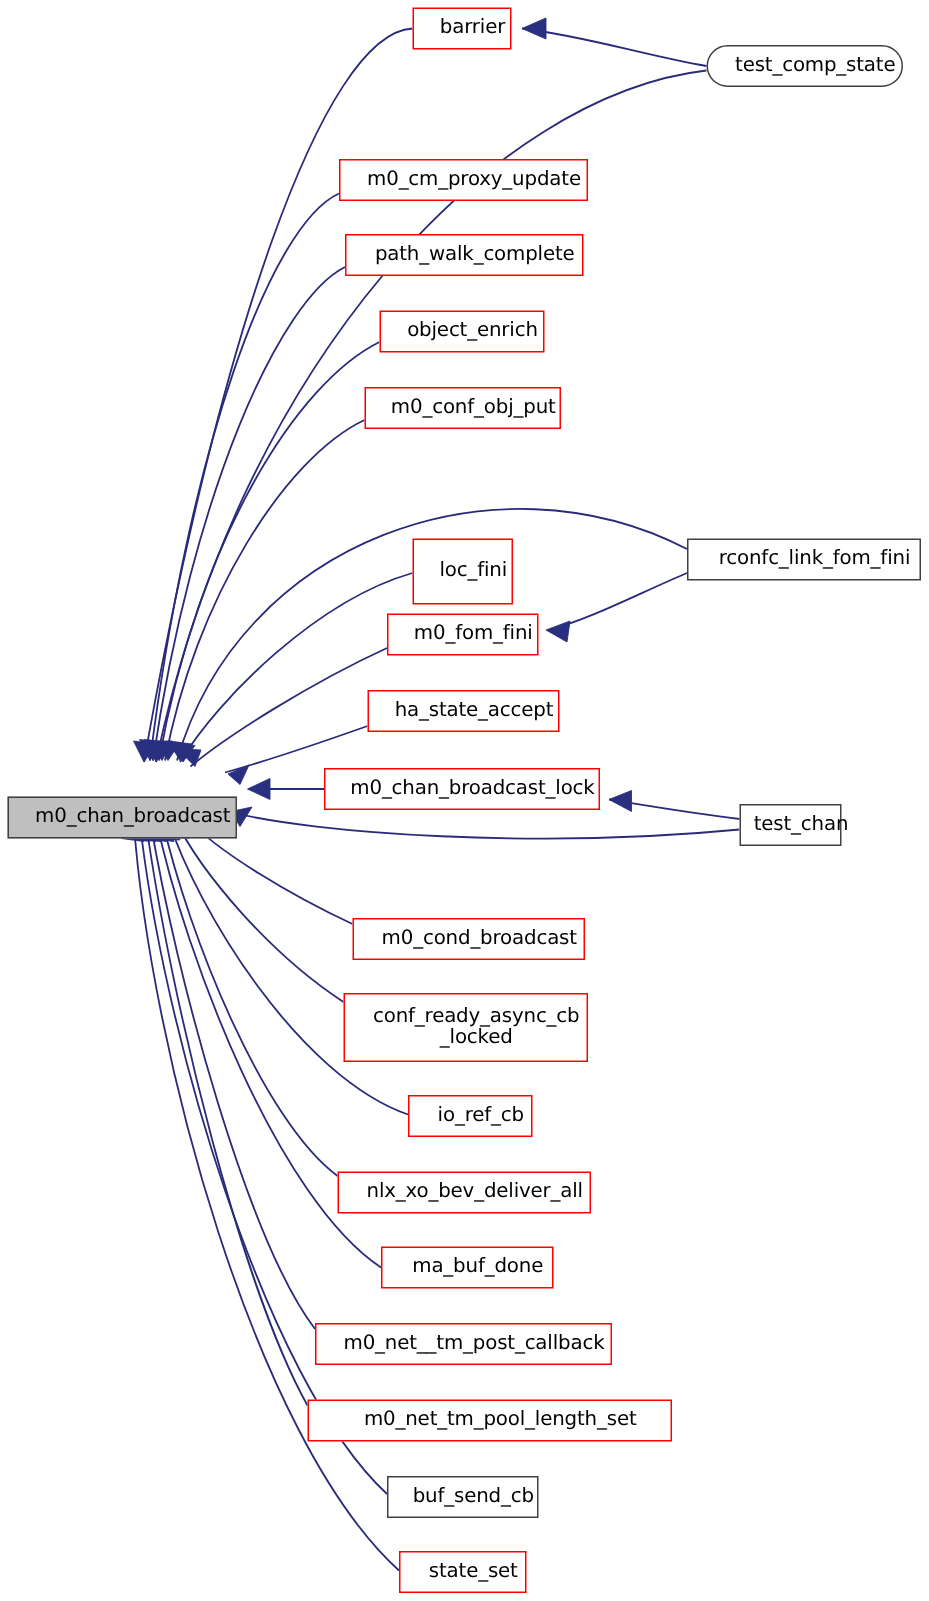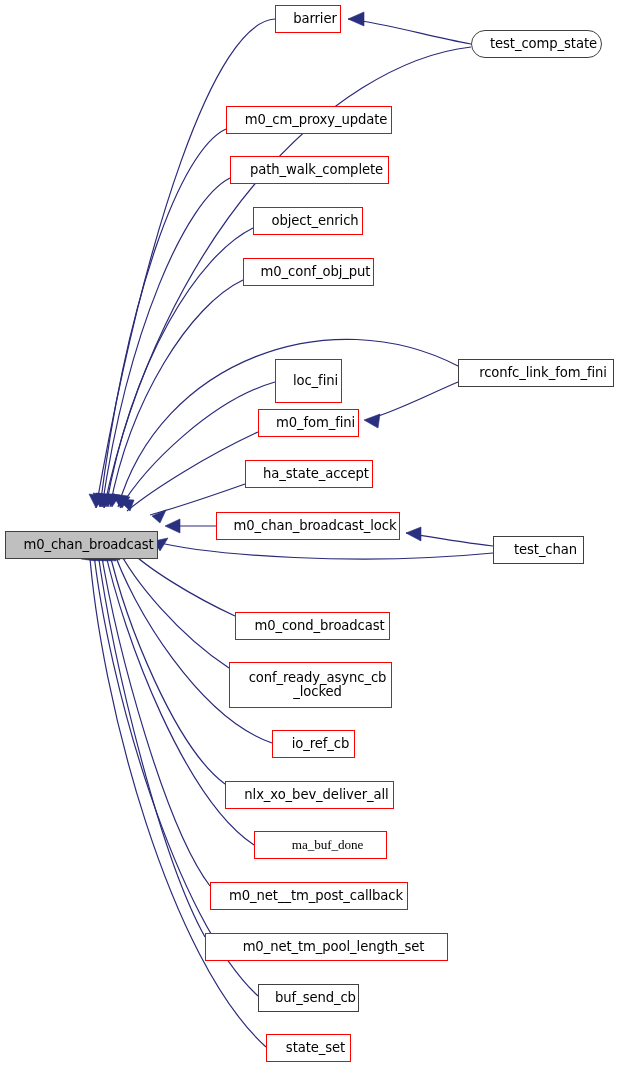--- a/index.html
+++ b/index.html
@@ -119,25 +119,25 @@
       <div class="gnode black-border" style="left: 471px; top: 30px; width: 131px; height: 28px; border-radius: 14px;">test_comp_state</div>
       <div class="gnode" style="left: 226px; top: 106px; width: 166px; height: 28px;">m0_cm_proxy_update</div>
       <div class="gnode" style="left: 230px; top: 156px; width: 159px; height: 28px;">path_walk_complete</div>
       <div class="gnode" style="left: 253px; top: 207px; width: 110px; height: 28px; text-align: center;">object_enrich</div>
       <div class="gnode" style="left: 243px; top: 258px; width: 131px; height: 28px;">m0_conf_obj_put</div>
       <div class="gnode" style="left: 275px; top: 359px; width: 67px; height: 44px;">loc_fini</div>
       <div class="gnode black-border" style="left: 458px; top: 359px; width: 156px; height: 28px;">rconfc_link_fom_fini</div>
       <div class="gnode" style="left: 258px; top: 409px; width: 101px; height: 28px;">m0_fom_fini</div>
       <div class="gnode" style="left: 245px; top: 460px; width: 128px; height: 28px;">ha_state_accept</div>
       <div class="gnode" style="left: 216px; top: 512px; width: 184px; height: 28px;">m0_chan_broadcast_lock</div>
-      <div class="gnode black-border" style="left: 493px; top: 536px; width: 91px; height: 28px;">test_chan</div>
+      <div class="gnode black-border" style="left: 493px; top: 536px; width: 68px; height: 28px;">test_chan</div>
       <div class="gnode" style="left: 235px; top: 612px; width: 155px; height: 28px;">m0_cond_broadcast</div>
       <div class="gnode" style="left: 229px; top: 662px; width: 163px; height: 46px;">conf_ready_async_cb
 _locked</div>
       <div class="gnode" style="left: 272px; top: 730px; width: 83px; height: 28px;">io_ref_cb</div>
       <div class="gnode" style="left: 225px; top: 781px; width: 169px; height: 28px;">nlx_xo_bev_deliver_all</div>
-      <div class="gnode" style="left: 254px; top: 831px; width: 133px; height: 28px; font-family: Liberation Serif, serif;">ma_buf_done</div>
+      <div class="gnode" style="left: 254px; top: 831px; width: 115px; height: 28px;">ma_buf_done</div>
       <div class="gnode" style="left: 210px; top: 882px; width: 198px; height: 28px;">m0_net__tm_post_callback</div>
       <div class="gnode" style="left: 205px; top: 933px; width: 243px; height: 28px;">m0_net_tm_pool_length_set</div>
       <div class="gnode black-border" style="left: 258px; top: 984px; width: 101px; height: 28px;">buf_send_cb</div>
       <div class="gnode" style="left: 266px; top: 1034px; width: 85px; height: 28px;">state_set</div>
     </div>
 </div>
 
 </body></html>

